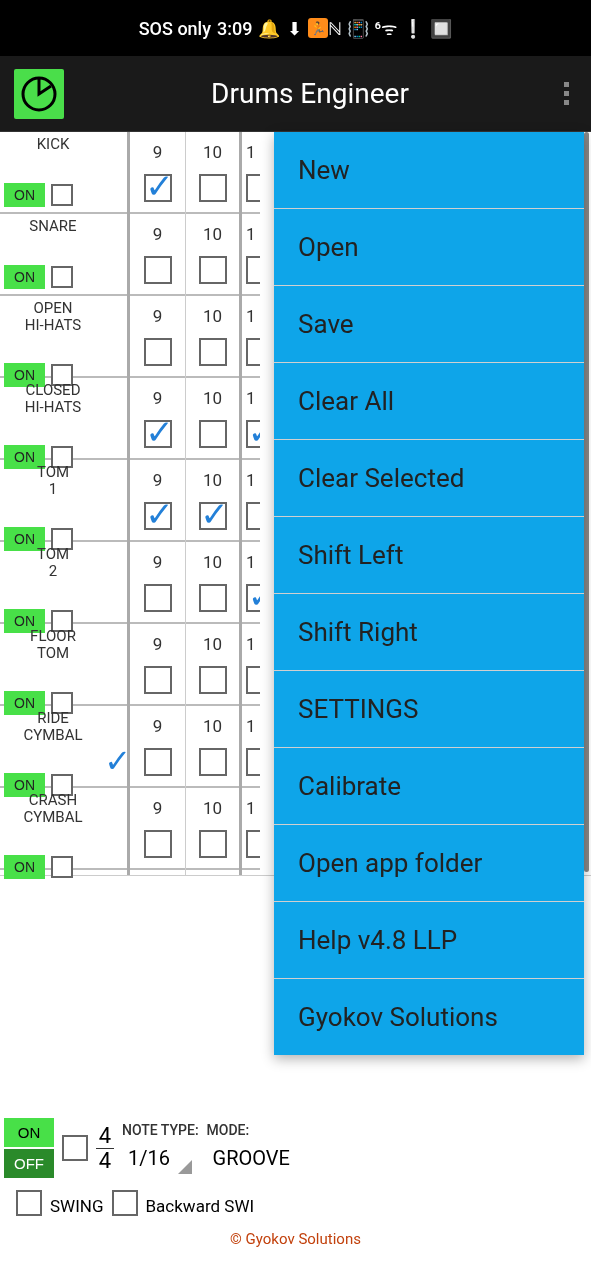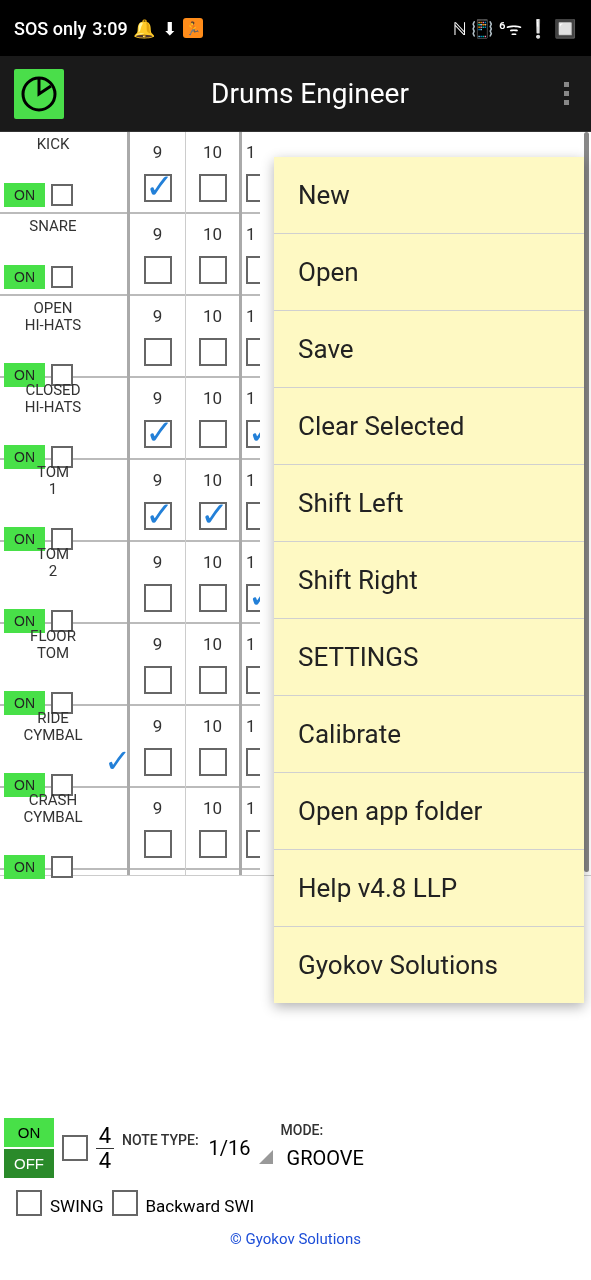--- a/index.html
+++ b/index.html
@@ -11,21 +11,21 @@
       overflow: hidden;
       position: relative;
     }
     
     
     .status-bar {
       height: 56px;
       background: #000;
       color: #fff;
       display: flex;
-      justify-content: space-between;
+      justify-content: center;
       align-items: center;
       padding: 0 14px;
       font-size: 18px;
     }
     .status-left { display: flex; align-items: center; gap: 6px; font-weight: 500; }
     .status-right { display: flex; align-items: center; gap: 5px; }
     .running-icon {
       width: 20px; height: 20px; background: #FF8C1A; border-radius: 3px;
       display: inline-flex; align-items: center; justify-content: center;
       font-size: 13px; color: #fff;
@@ -202,35 +202,34 @@
     }
     .bottom-row2 {
       display: flex;
       align-items: flex-end;
       gap: 8px;
       padding: 6px 16px;
       font-size: 17px;
     }
     .footer {
       text-align: center;
-      color: #1d4ed8;
+      color: #c2410c;
       font-size: 15px;
       padding: 8px 0;
     }
     
     
     .dropdown-menu {
       position: absolute;
       top: 132px;
       right: 7px;
       width: 310px;
-      background: #fef9c3;
+      background: #0ea5e9;
       box-shadow: 0 4px 12px rgba(0,0,0,0.3);
       z-index: 100;
-      margin-top: 25px;
     }
     .menu-item {
       padding: 23px 24px;
       font-size: 26px;
       color: #222;
       border-bottom: 1px solid #d0d0d0;
       cursor: pointer;
     }
     .menu-item:last-child { border-bottom: none; }
     
@@ -496,21 +495,21 @@
     <div class="onoff-stack">
       <button class="btn-on">ON</button>
       <button class="btn-off">OFF</button>
     </div>
     <div class="check-box"></div>
     <div class="timesig">
       <span>4</span>
       <div class="timesig-divider"></div>
       <span>4</span>
     </div>
-    <div style="display:flex;flex-direction:row;gap:4px;">
+    <div style="display:flex;flex-direction:column;gap:4px;">
       <span class="bottom-label">NOTE TYPE:</span>
       <div style="display:flex;align-items:flex-end;gap:2px;">
         <span class="note-val">1/16</span>
         <div class="spinner-tri"></div>
       </div>
     </div>
     <div style="display:flex;flex-direction:column;gap:4px;">
       <span class="bottom-label">MODE:</span>
       <span class="note-val">GROOVE</span>
     </div>
@@ -521,20 +520,21 @@
     <div class="check-box"></div>
     <span>Backward SWI</span>
   </div>
   <div class="footer">© Gyokov Solutions</div>
 </div>
 
 <div class="dropdown-menu" id="dropdown">
     <div class="menu-item">New</div>
     <div class="menu-item">Open</div>
     <div class="menu-item">Save</div>
+    <div class="menu-item">Clear All</div>
     <div class="menu-item">Clear Selected</div>
     <div class="menu-item">Shift Left</div>
     <div class="menu-item">Shift Right</div>
     <div class="menu-item">SETTINGS</div>
     <div class="menu-item">Calibrate</div>
     <div class="menu-item">Open app folder</div>
     <div class="menu-item">Help v4.8 LLP</div>
     <div class="menu-item">Gyokov Solutions</div>
   </div>
 

